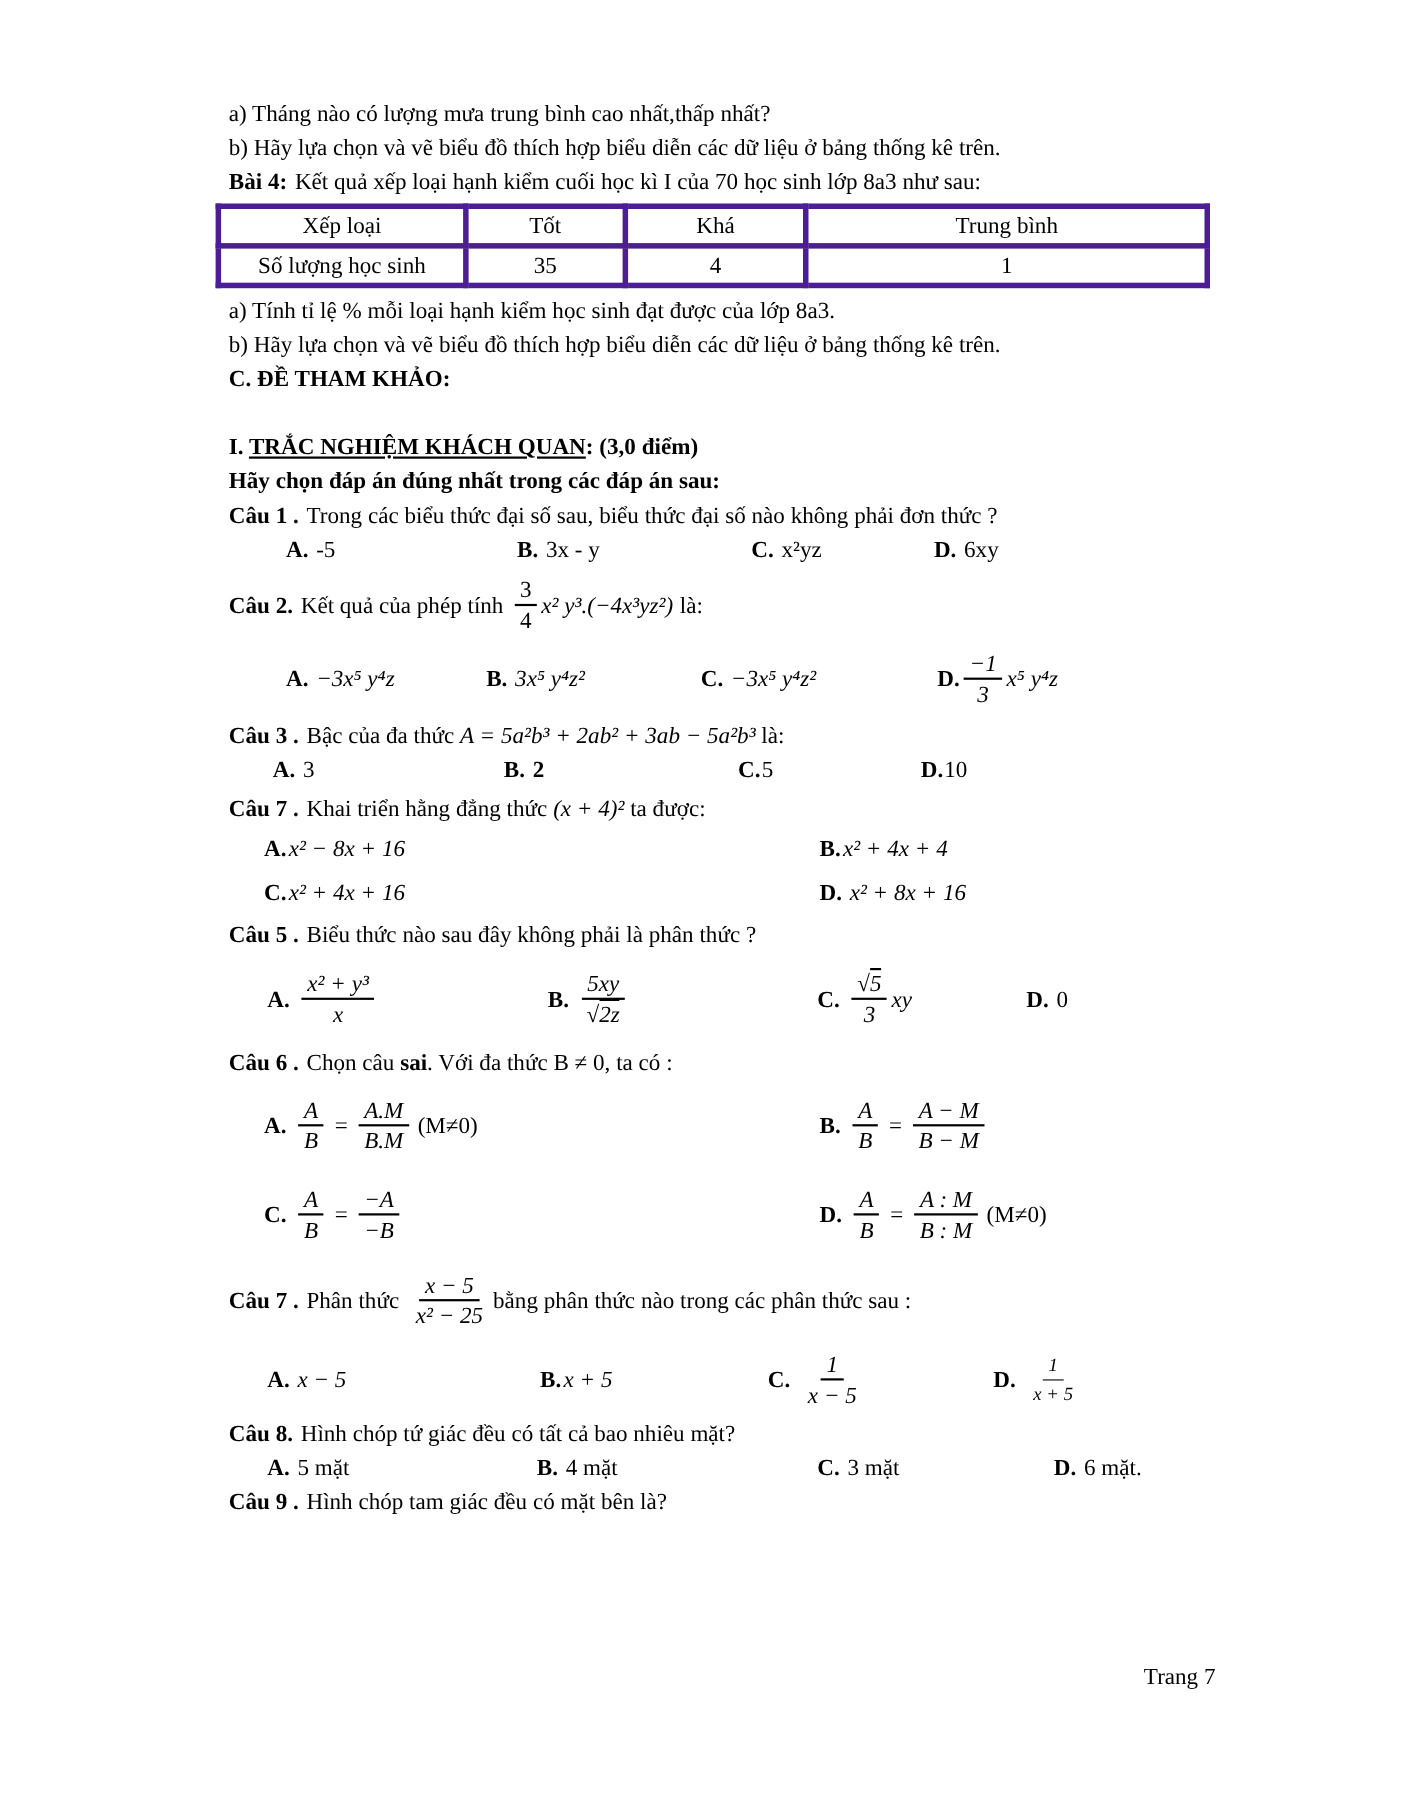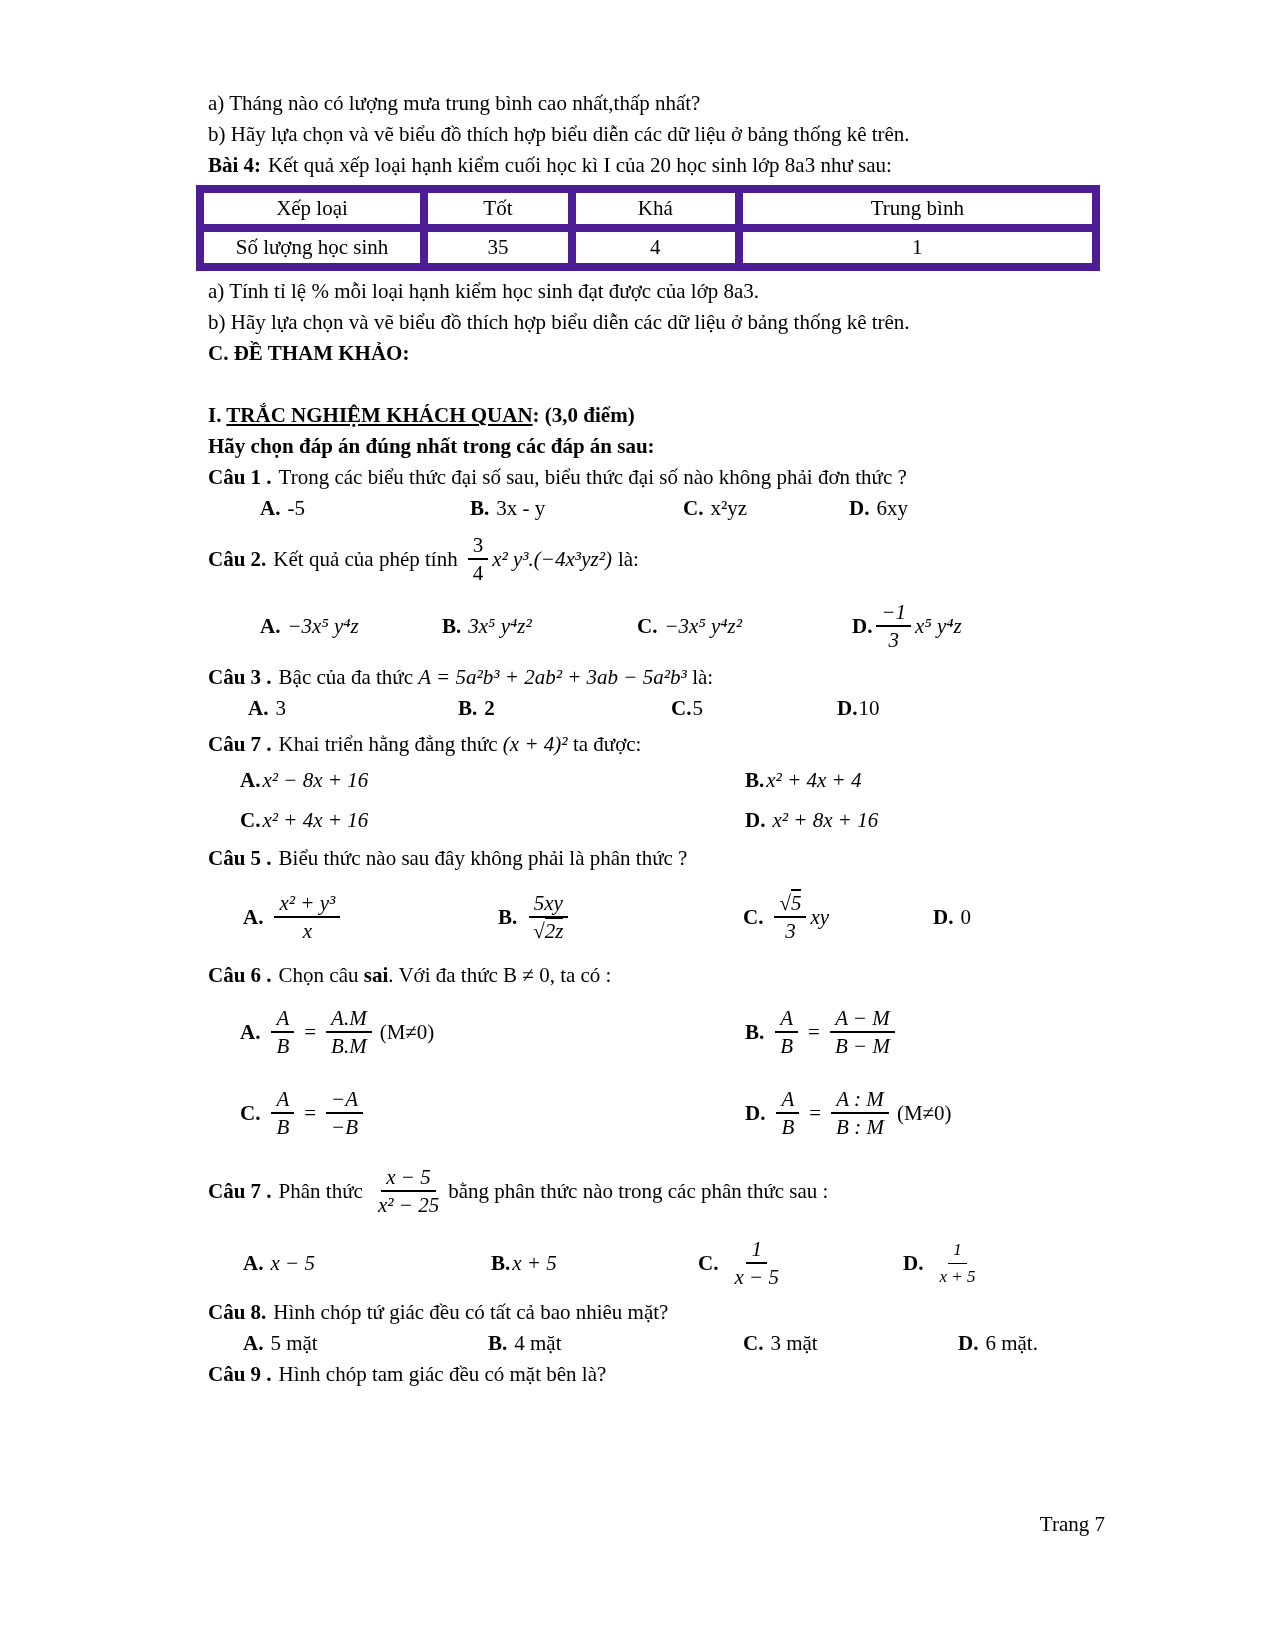--- a/index.html
+++ b/index.html
@@ -12,21 +12,21 @@
     overflow:hidden;
   }
   .content{position:absolute;left:208px;top:88px;width:897px;}
   .b{font-weight:bold;}
   .it{font-style:italic;}
   .u{text-decoration:underline;margin-top:21px;}
   .line{margin:0;}
   .stem-label{font-weight:bold;margin-right:7px;}
   
   table.grade{border-collapse:collapse;width:904px;margin:4px 0 5px -12px;text-align:center;}
-  table.grade td{border:8px solid #4c1d95;height:31px;padding:0 4px;}
+  table.grade td{border:5px solid #4c1d95;height:31px;padding:0 4px;}
   table.grade td:first-child{width:25%;}
   
   .opts{display:grid;margin-left:52px;align-items:center;}
   .opts-std{grid-template-columns:210px 213px 166px auto;}
   .opts-q2{grid-template-columns:182px 195px 215px auto;min-height:64px;margin-bottom:4px;}
   .opts-q5{grid-template-columns:255px 245px 190px auto;margin-left:35px;min-height:86px;}
   .opts-q7{grid-template-columns:248px 207px 205px auto;margin-left:35px;min-height:68px;}
   .opts-q8{grid-template-columns:245px 255px 215px auto;margin-left:35px;}
   .opts-2col{grid-template-columns:505px auto;margin-left:32px;line-height:40px;}
   .opt{white-space:nowrap;display:flex;align-items:center;}
@@ -50,21 +50,21 @@
 </style>
 </head>
 <body>
 
 <div class="page">
   <div class="content">
 
     <p class="line">a) Tháng nào có lượng mưa trung bình cao nhất,thấp nhất?</p>
     <p class="line">b) Hãy lựa chọn và vẽ biểu đồ thích hợp biểu diễn các dữ liệu ở bảng thống kê trên.</p>
 
-    <p class="line"><span class="b">Bài 4:</span><span style="margin-left:7px;">Kết quả xếp loại hạnh kiểm cuối học kì I của 20 học sinh lớp 8a3 như  sau:</span></p>
+    <p class="line"><span class="b">Bài 4:</span><span style="margin-left:7px;">Kết quả xếp loại hạnh kiểm cuối học kì I của 70 học sinh lớp 8a3 như  sau:</span></p>
 
     <table class="grade">
       <tbody>
           <tr>
         <td>Xếp loại</td>
         <td>Tốt</td>
         <td>Khá</td>
         <td>Trung bình</td>
       </tr>
       <tr>

